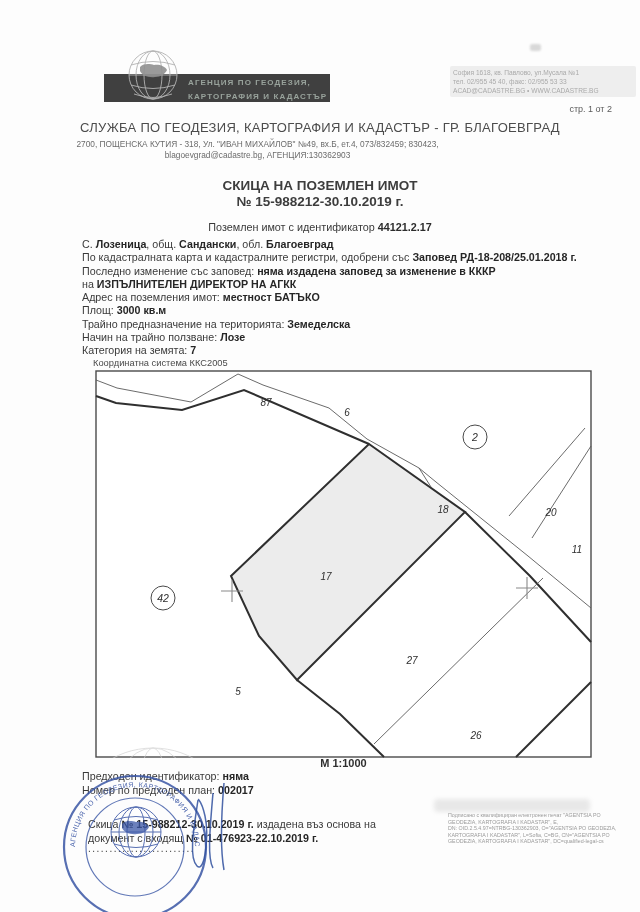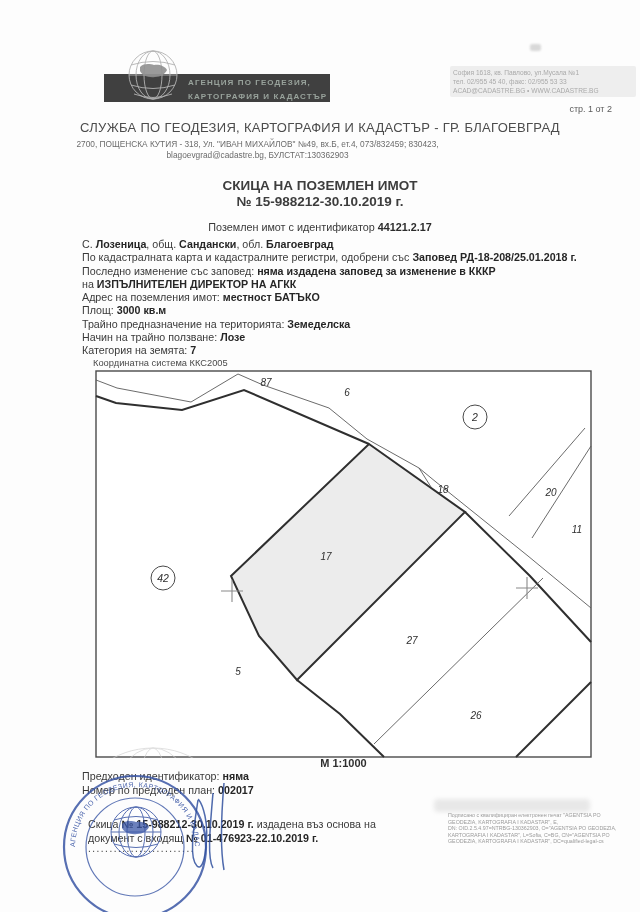--- a/index.html
+++ b/index.html
@@ -20,21 +20,21 @@
   .t1{top:178px;} .t2{top:194px;}
   .subtitle{left:0;top:221px;width:640px;text-align:center;font-size:10.8px;color:#3a3a3a;}
   .subtitle b{color:#2c2c2c;}
   
   .prop{left:82px;top:238px;width:520px;font-size:10.7px;line-height:13.3px;color:#3a3a3a;}
   .rich-line{white-space:nowrap;}
   .rich-line b{color:#262626;}
   
   .coordsys{left:93px;top:358px;font-size:9.3px;color:#4a4a4a;}
   .map-wrap{left:95px;top:370px;width:497px;height:388px;}
-  .map-labels{left:95px;top:370px;width:497px;height:500px;pointer-events:none;}
+  .map-labels{left:95px;top:390px;width:497px;height:500px;pointer-events:none;}
   .mlabel{position:absolute;transform:translate(-50%,-50%);font-style:italic;font-size:10px;color:#2e2e2e;white-space:nowrap;}
   .mlabel.circled{width:23px;height:23px;line-height:23px;text-align:center;border:1.2px solid #4a4a4a;border-radius:50%;font-size:10.5px;}
   .scale{left:95px;top:757px;width:497px;text-align:center;font-weight:bold;font-size:11px;color:#2f2f2f;}
   
   .footer-lines{left:82px;top:770px;font-size:10.7px;line-height:13.8px;color:#3a3a3a;}
   .issue{left:88px;top:817px;font-size:10.7px;line-height:14px;color:#3a3a3a;}
   .dots{left:88px;top:843px;font-size:10px;letter-spacing:1.5px;color:#3f3f3f;}
   .signer{left:115px;top:853px;font-size:10.7px;color:#2f2f2f;}
   .digsig{left:448px;top:812px;width:172px;font-size:5.3px;line-height:6.5px;color:#9a9a9a;white-space:pre-line;}
   .smudge{left:434px;top:799px;width:156px;height:13px;background:#b9b9b9;opacity:.3;filter:blur(2px);border-radius:4px;}
@@ -62,21 +62,21 @@
   </svg>
   <div class="abs hq">
     <div>София 1618, кв. Павлово, ул.Мусала №1</div>
     <div>тел. 02/955 45 40, факс: 02/955 53 33</div>
     <div>ACAD@CADASTRE.BG • WWW.CADASTRE.BG</div>
   </div>
   <div class="abs artifact"></div>
   <div class="abs pageno">стр. 1 от 2</div>
   <div class="abs office-title">СЛУЖБА ПО ГЕОДЕЗИЯ, КАРТОГРАФИЯ И КАДАСТЪР - ГР. БЛАГОЕВГРАД</div>
   <div class="abs office-addr o1">2700, ПОЩЕНСКА КУТИЯ - 318, Ул. "ИВАН МИХАЙЛОВ" №49, вх.Б, ет.4, 073/832459; 830423,</div>
-  <div class="abs office-addr o2">blagoevgrad@cadastre.bg, БУЛСТАТ:130362903</div>
+  <div class="abs office-addr o2">blagoevgrad@cadastre.bg, АГЕНЦИЯ:130362903</div>
 
   <div class="abs doc-title t1">СКИЦА НА ПОЗЕМЛЕН ИМОТ</div>
   <div class="abs doc-title t2">№ 15-988212-30.10.2019 г.</div>
   <div class="abs subtitle">
     <span>Поземлен имот с идентификатор</span>
     <b>44121.2.17</b>
   </div>
 
   <div class="abs prop">
       <div class="rich-line"><span>С. </span><b>Лозеница</b><span>, общ. </span><b>Сандански</b><span>, обл. </span><b>Благоевград</b></div>

